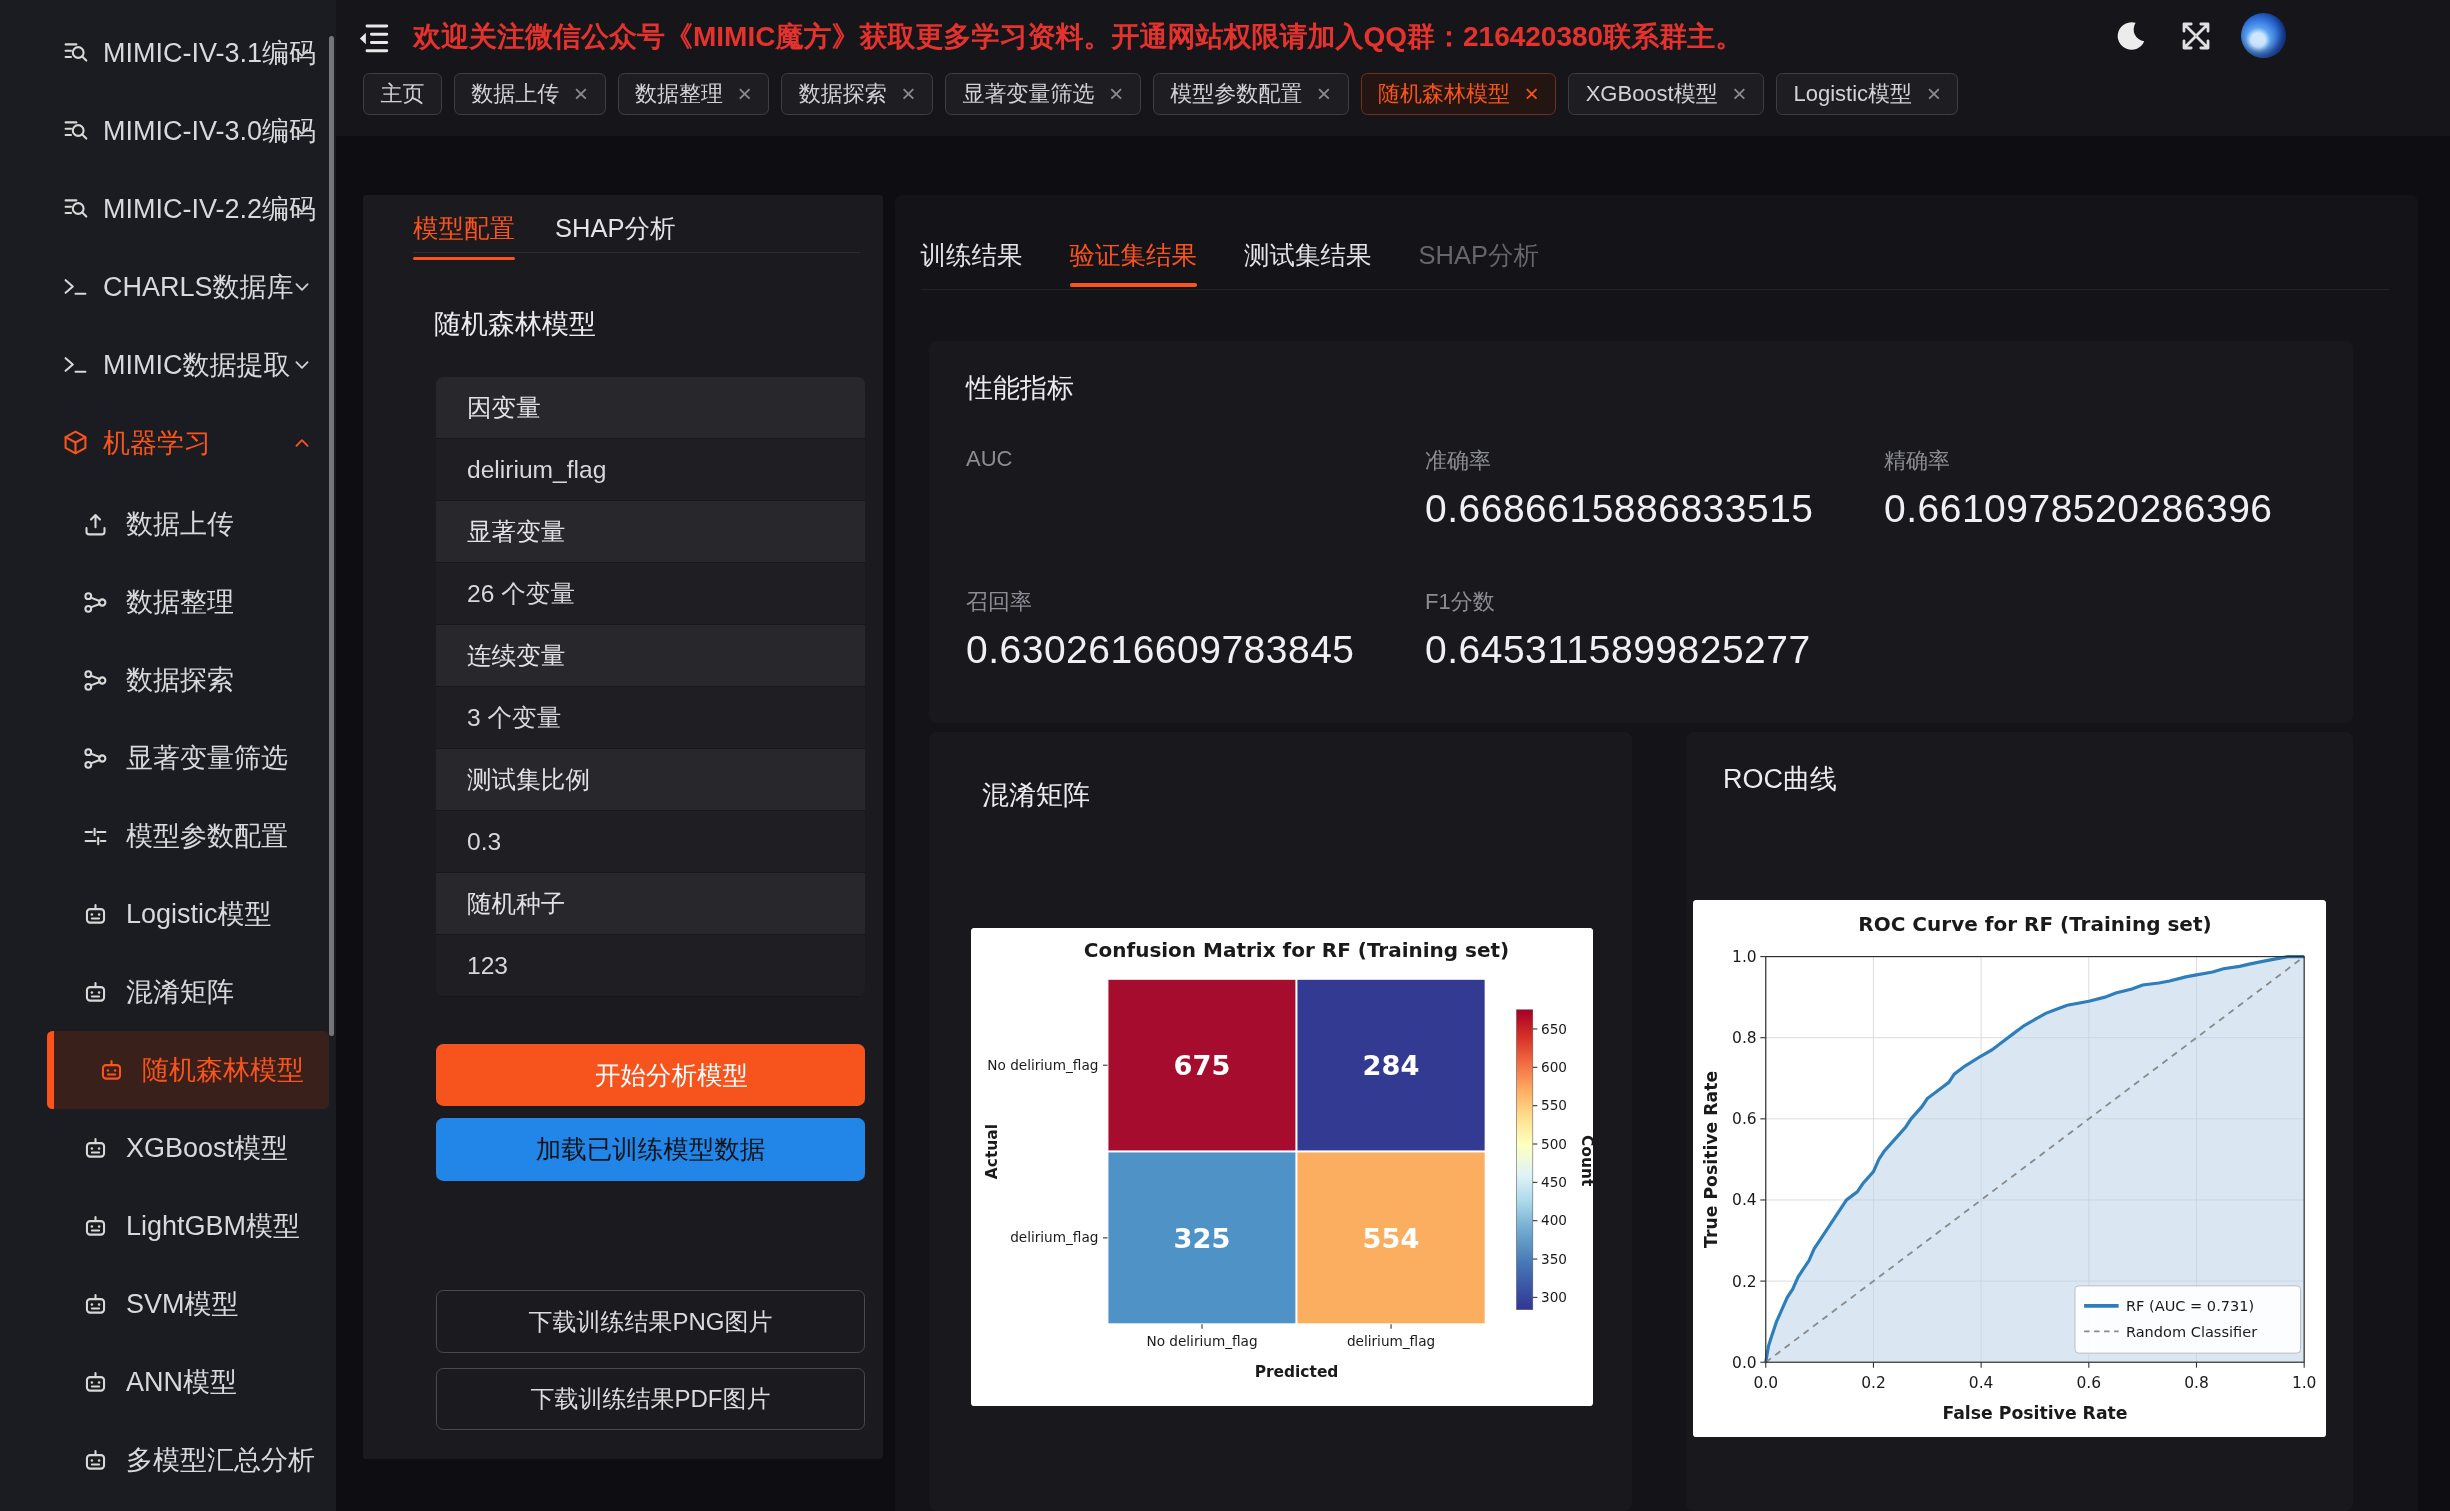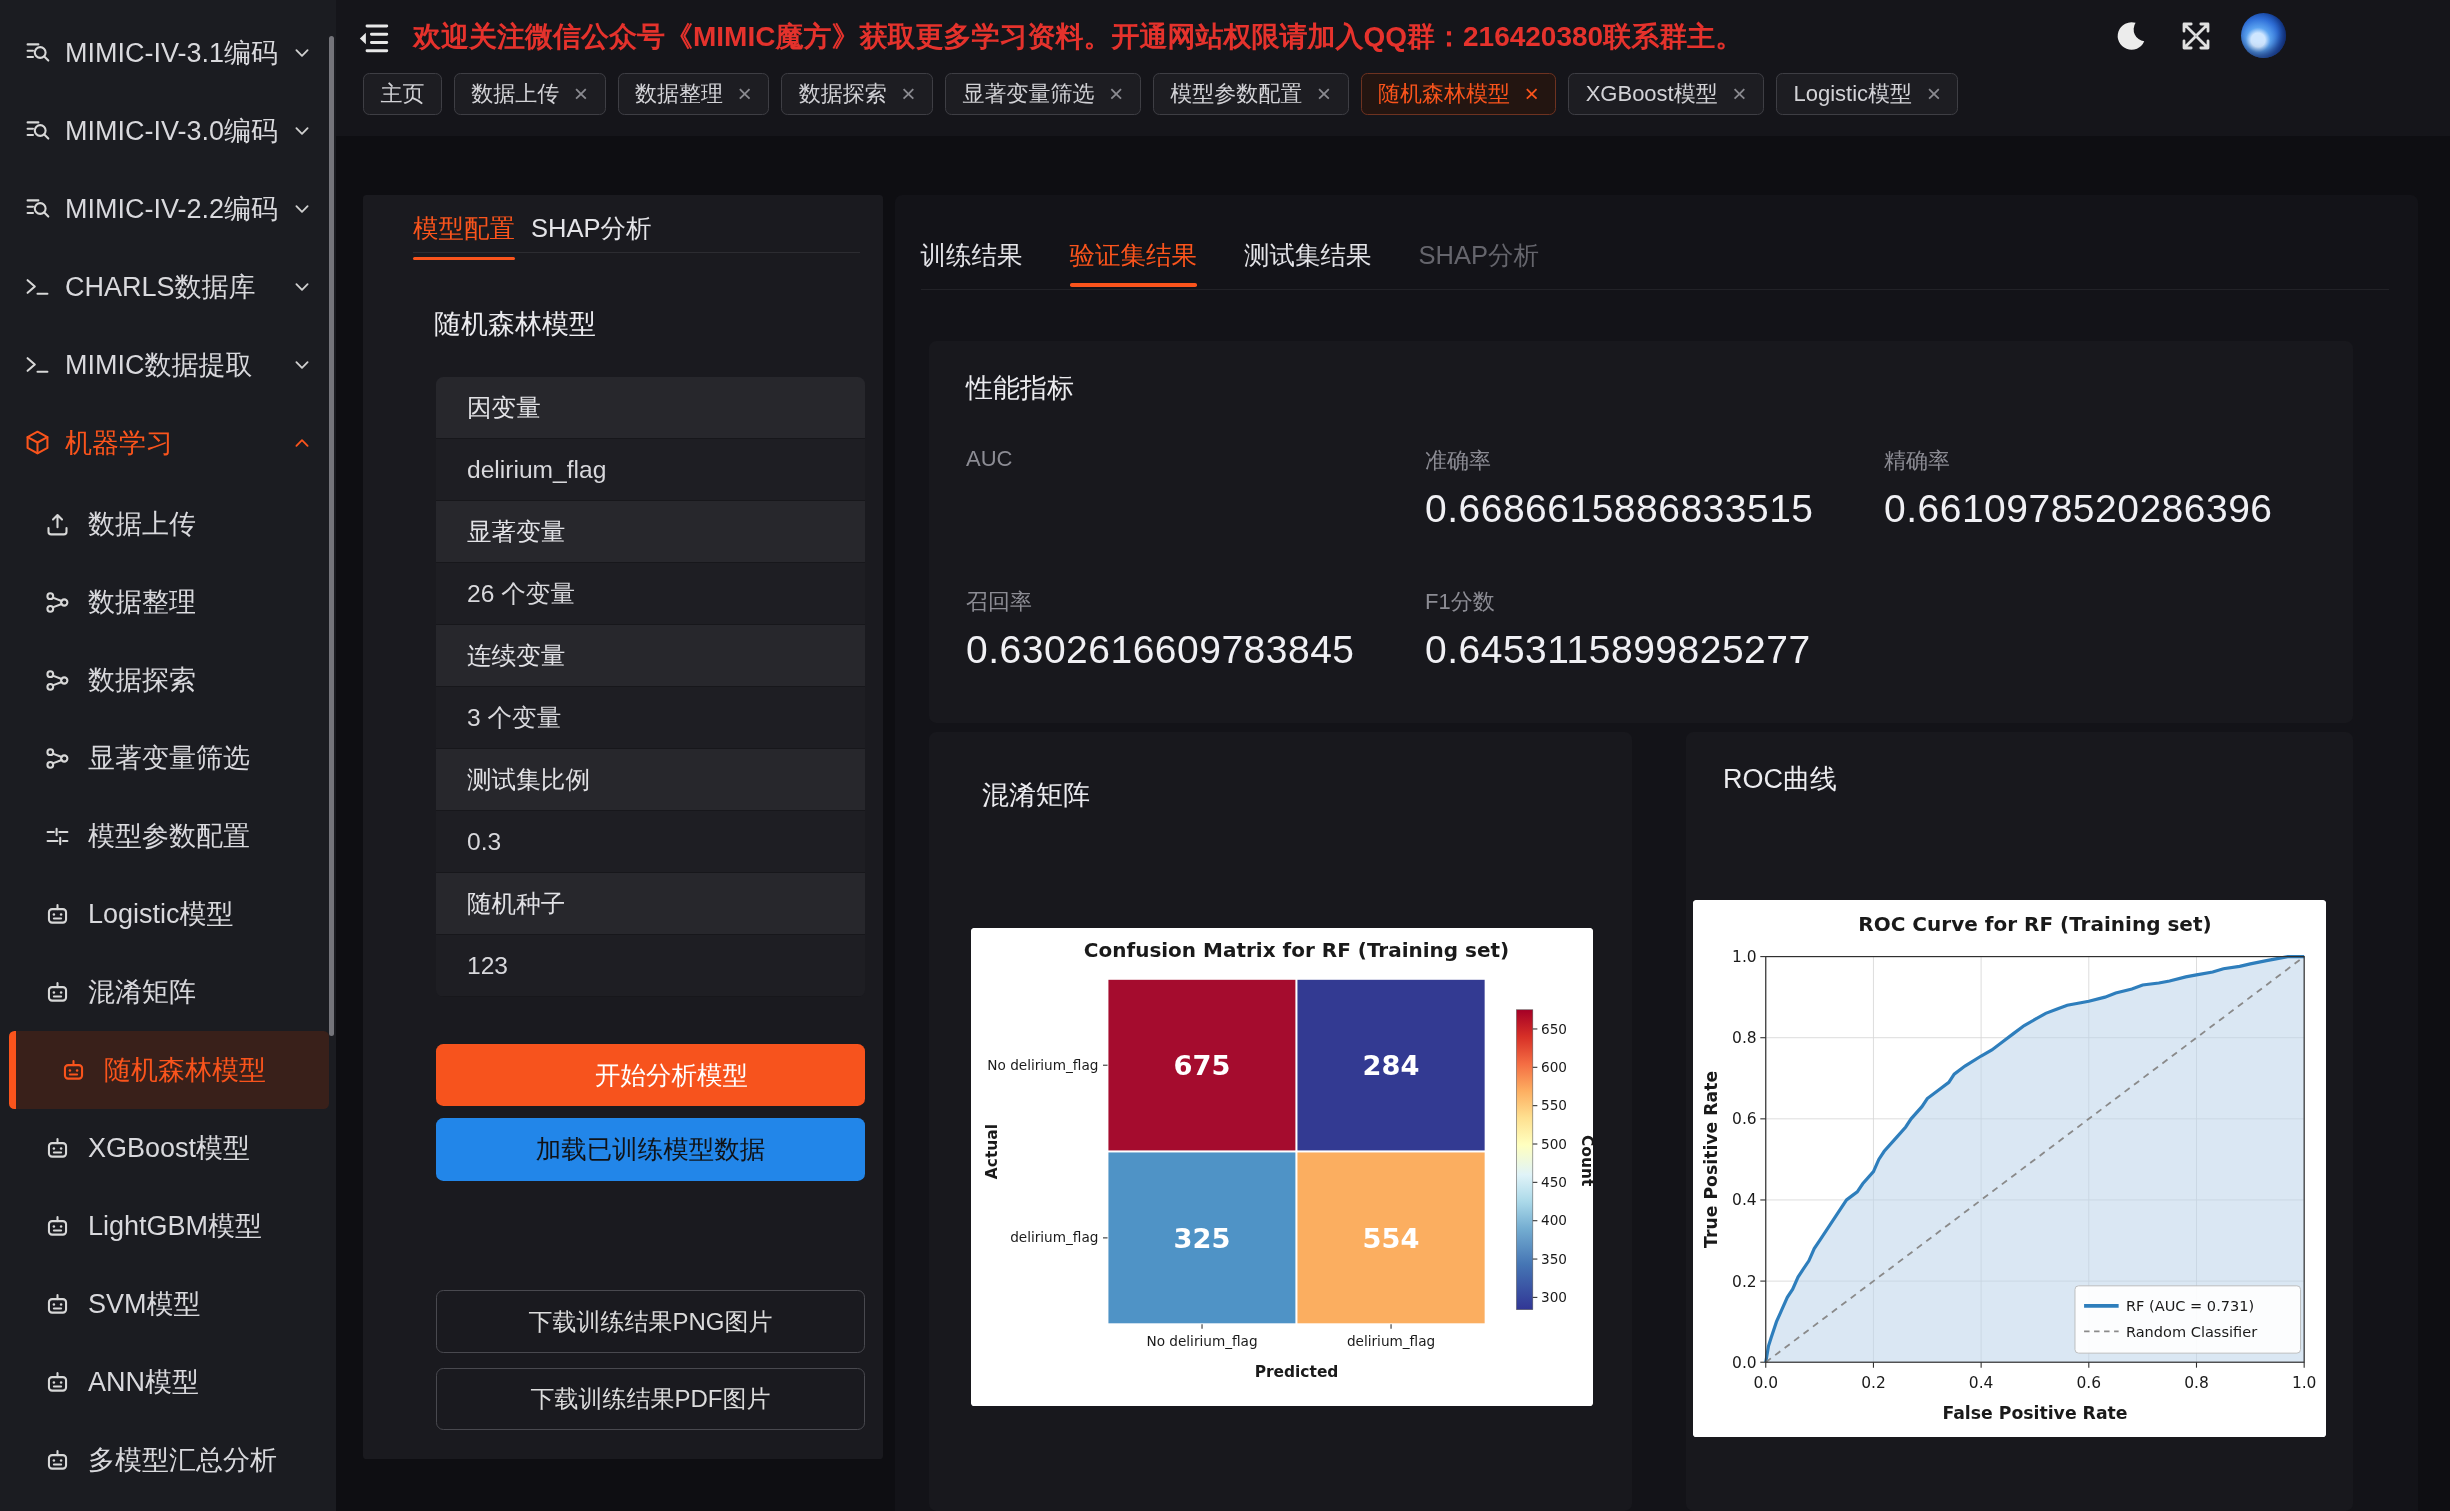--- a/index.html
+++ b/index.html
@@ -1,21 +1,21 @@
 <!DOCTYPE html>
 <html style="font-size:14.6px"><head>
 <meta charset="utf-8">
 <style>
   html,body{margin:0;padding:0;background:#0b0b0e;}
   #app{position:relative;width:2450px;height:1512px;overflow:hidden;
        background:#0e0e12;font-family:"Liberation Sans","DejaVu Sans",sans-serif;
        -webkit-font-smoothing:antialiased;}
   
   .sidebar{position:absolute;left:0;top:0;width:336px;height:1512px;background:#1b1c21;border-right:0.9px solid #26262b;}
-  .side-group{position:absolute;left:0;right:0;}
+  .side-group{position:absolute;left:0;right:0;padding-left:38px;}
   #side-top{top:13.6px;} #side-sub{top:485px;}
   .side-item{position:relative;height:78px;}
   .si-icon{position:absolute;left:24px;top:25.5px;width:27px;height:27px;}
   .side-item.sub .si-icon{left:44px;}
   .si-label{position:absolute;left:65px;top:50%;transform:translateY(-50%);font-size:27px;color:#d9d9dd;white-space:nowrap;}
   .side-item.sub .si-label{left:88px;}
   .si-chevron{position:absolute;right:22px;top:27px;width:24px;height:24px;}
   .side-item.top-active .si-label{color:#fa541c;}
   .side-item.sub.active{margin:0 7.3px 0 9px;background:#39201a;border-left:7.3px solid #fa541c;border-radius:5.5px;}
   .side-item.sub.active .si-label{color:#fa541c;}
@@ -34,21 +34,21 @@
           display:flex;align-items:flex-start;gap:12px;padding-left:27px;box-sizing:border-box;}
   .tabpill{display:flex;align-items:center;height:40px;padding:0 16.4px;border:0.9px solid #3e3e44;border-radius:6.4px;
            background:#1d1d22;color:#d2d2d6;font-size:22px;white-space:nowrap;cursor:pointer;}
   .tabpill .tp-close{margin-left:14.6px;color:#8a8a90;font-size:24.6px;line-height:1;cursor:pointer;}
   .tabpill.active{border-color:#6e3220;background:#231511;color:#fa541c;}
   .tabpill.active .tp-close{color:#fa541c;}
   
   .content{position:absolute;left:336px;top:136px;width:2114px;height:1375px;background:#0e0e12;}
   
   .cfg{position:absolute;left:27px;top:59px;width:520px;height:1264px;background:#1a1a1f;border-radius:3.6px;}
-  .cfg-tabs{position:absolute;left:50px;right:23px;top:0;height:58px;display:flex;gap:16px;align-items:center;
+  .cfg-tabs{position:absolute;left:50px;right:23px;top:0;height:58px;display:flex;gap:40px;align-items:center;
             padding-top:9px;border-bottom:0.9px solid #2c2c31;box-sizing:border-box;}
   .cfg-tab{position:relative;font-size:25.5px;color:#e4e4e8;cursor:pointer;white-space:nowrap;}
   .cfg-tab.active{color:#fa541c;}
   .cfg-tab.active::after{content:"";position:absolute;left:0;right:0;bottom:-14.6px;height:3.6px;background:#fa541c;border-radius:1.8px;}
   .cfg-title{position:absolute;left:71px;top:111px;font-size:27px;color:#ececf0;}
   .cfg-list{position:absolute;left:73px;top:182px;width:429px;border-radius:7.3px;overflow:hidden;}
   .cfg-row{height:62px;display:flex;align-items:center;padding-left:31px;font-size:24.6px;border-bottom:0.9px solid #17171b;box-sizing:border-box;}
   .cfg-row.lab{background:#27272c;color:#e2e2e6;}
   .cfg-row.val{background:#1e1e23;color:#d8d8dc;}
   .cfg-btn{position:absolute;left:73px;width:429px;border:none;border-radius:7.3px;font-size:25.5px;cursor:pointer;

